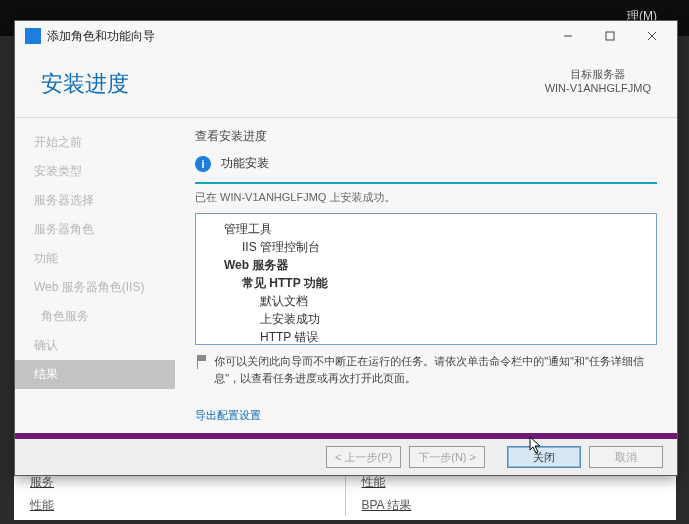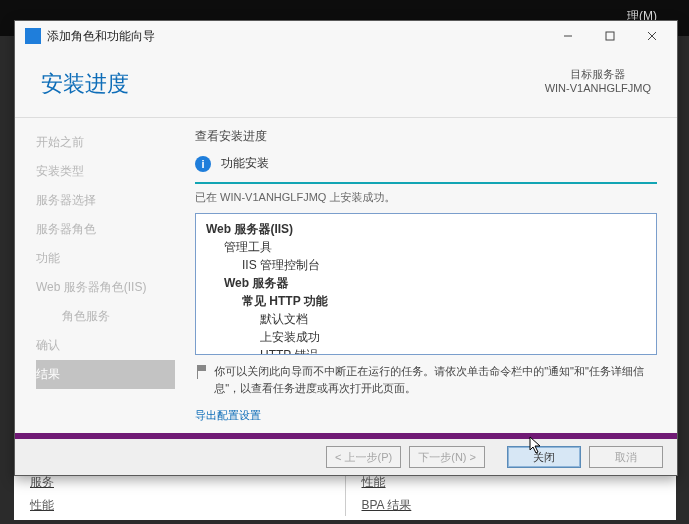--- a/index.html
+++ b/index.html
@@ -19,21 +19,21 @@
   .title-icon { width:16px; height:16px; background:#1f7edb; margin:0 6px; display:inline-block; }
   .title-text { flex:1; font-size:12px; color:#222; }
   .title-btn { width:42px; height:28px; display:flex; align-items:center; justify-content:center; color:#444; }
   
   .banner { padding:18px 26px 18px 26px; position:relative; }
   .banner h1 { margin:0; font-size:22px; font-weight:300; color:#0e6db8; }
   .dest-label { position:absolute; right:26px; top:16px; text-align:center; font-size:11px; color:#555; line-height:1.3;}
   
   .body { display:flex; height:calc(100% - 30px - 70px - 42px); border-top:1px solid #ddd;}
   .nav { width:160px; padding:10px 0; }
-  .nav-item { padding:6px 0; color:#b6b6b6; font-size:12px; cursor:default;margin-left:21px;}
+  .nav-item { padding:6px 19px; color:#b6b6b6; font-size:12px; cursor:default;}
   .nav-item.child { padding-left:26px; }
   .nav-item.active { background:#c3c3c3; color:#fff; }
   
   .main { flex:1; padding:10px 20px 6px 20px; overflow:hidden; display:flex; flex-direction:column;}
   .subhead { font-size:12px; color:#444; margin-bottom:10px;}
   .status-row { display:flex; align-items:center; gap:10px; margin-bottom:8px;}
   .info-icon { width:16px; height:16px; border-radius:50%; background:#1f7edb; color:#fff; font-size:11px; display:flex; align-items:center; justify-content:center; font-weight:bold;}
   .progress-done { width:100%; height:2px; background:#12a5b4; margin-bottom:6px; margin-top:2px;}
   .result-msg {font-size:11px; color:#666; margin-bottom:8px;}
   
@@ -41,21 +41,21 @@
   .tree .lv0 { margin-left:0; font-weight:bold; color:#333;}
   .tree .row { font-weight:normal; color:#333;}
   .tree .lv1 { margin-left:18px; }
   .tree .lv2 { margin-left:36px; }
   .tree .lv3 { margin-left:54px; }
   
   .hint { display:flex; align-items:flex-start; gap:8px; font-size:11px; color:#444; margin-top:8px; line-height:1.5;}
   .flag-icon { width:16px; height:16px; margin-top:1px; position:relative;}
   .flag-icon::before{content:"";position:absolute;left:2px;top:1px;width:1px;height:14px;background:#888;}
   .flag-icon::after{content:"";position:absolute;left:3px;top:1px;width:8px;height:6px;background:#888;}
-  .export-link { color:#0e6db8; font-size:11px; margin-top:12px; cursor:default;}
+  .export-link { color:#0e6db8; font-size:11px; margin-top:22px; cursor:default;}
   
   .footer { position:absolute; bottom:0; left:0; right:0; height:42px; border-top:6px solid #701a75; background:#efefef; display:flex; justify-content:flex-end; align-items:center; gap:8px; padding:0 14px;}
   .btn { min-width:74px; height:22px; border:1px solid #9a9a9a; background:#f2f2f2; font-size:11px; color:#5a5a5a; padding:0 8px;}
   .btn.disabled { color:#a6a6a6; }
   .btn.primary { border-color:#5a8bb8; background:#d7e7f5; color:#333; box-shadow: inset 0 0 0 1px #8fb5d9;}
   .sep-gap{width:6px;}
   
   .cursor { position:absolute; left:529px; top:436px; width:14px; height:18px; pointer-events:none;}
   .cursor svg{display:block;}
   
@@ -147,21 +147,20 @@
 
       <div class="status-row">
         <span class="info-icon">i</span>
         <span>功能安装</span>
       </div>
 
       <div class="progress-done"></div>
       <div class="result-msg">已在 WIN-V1ANHGLFJMQ 上安装成功。</div>
 
       <div class="tree" id="tree">
-            <div class="row lv0" style="font-weight: bold;">Web 服务器(IIS)</div>
             <div class="row lv1">管理工具</div>
             <div class="row lv2">IIS 管理控制台</div>
             <div class="row lv1" style="font-weight: bold;">Web 服务器</div>
             <div class="row lv2" style="font-weight: bold;">常见 HTTP 功能</div>
             <div class="row lv3">默认文档</div>
             <div class="row lv3">上安装成功</div>
             <div class="row lv3">HTTP 错误</div>
           </div>
 
       <div class="hint">

